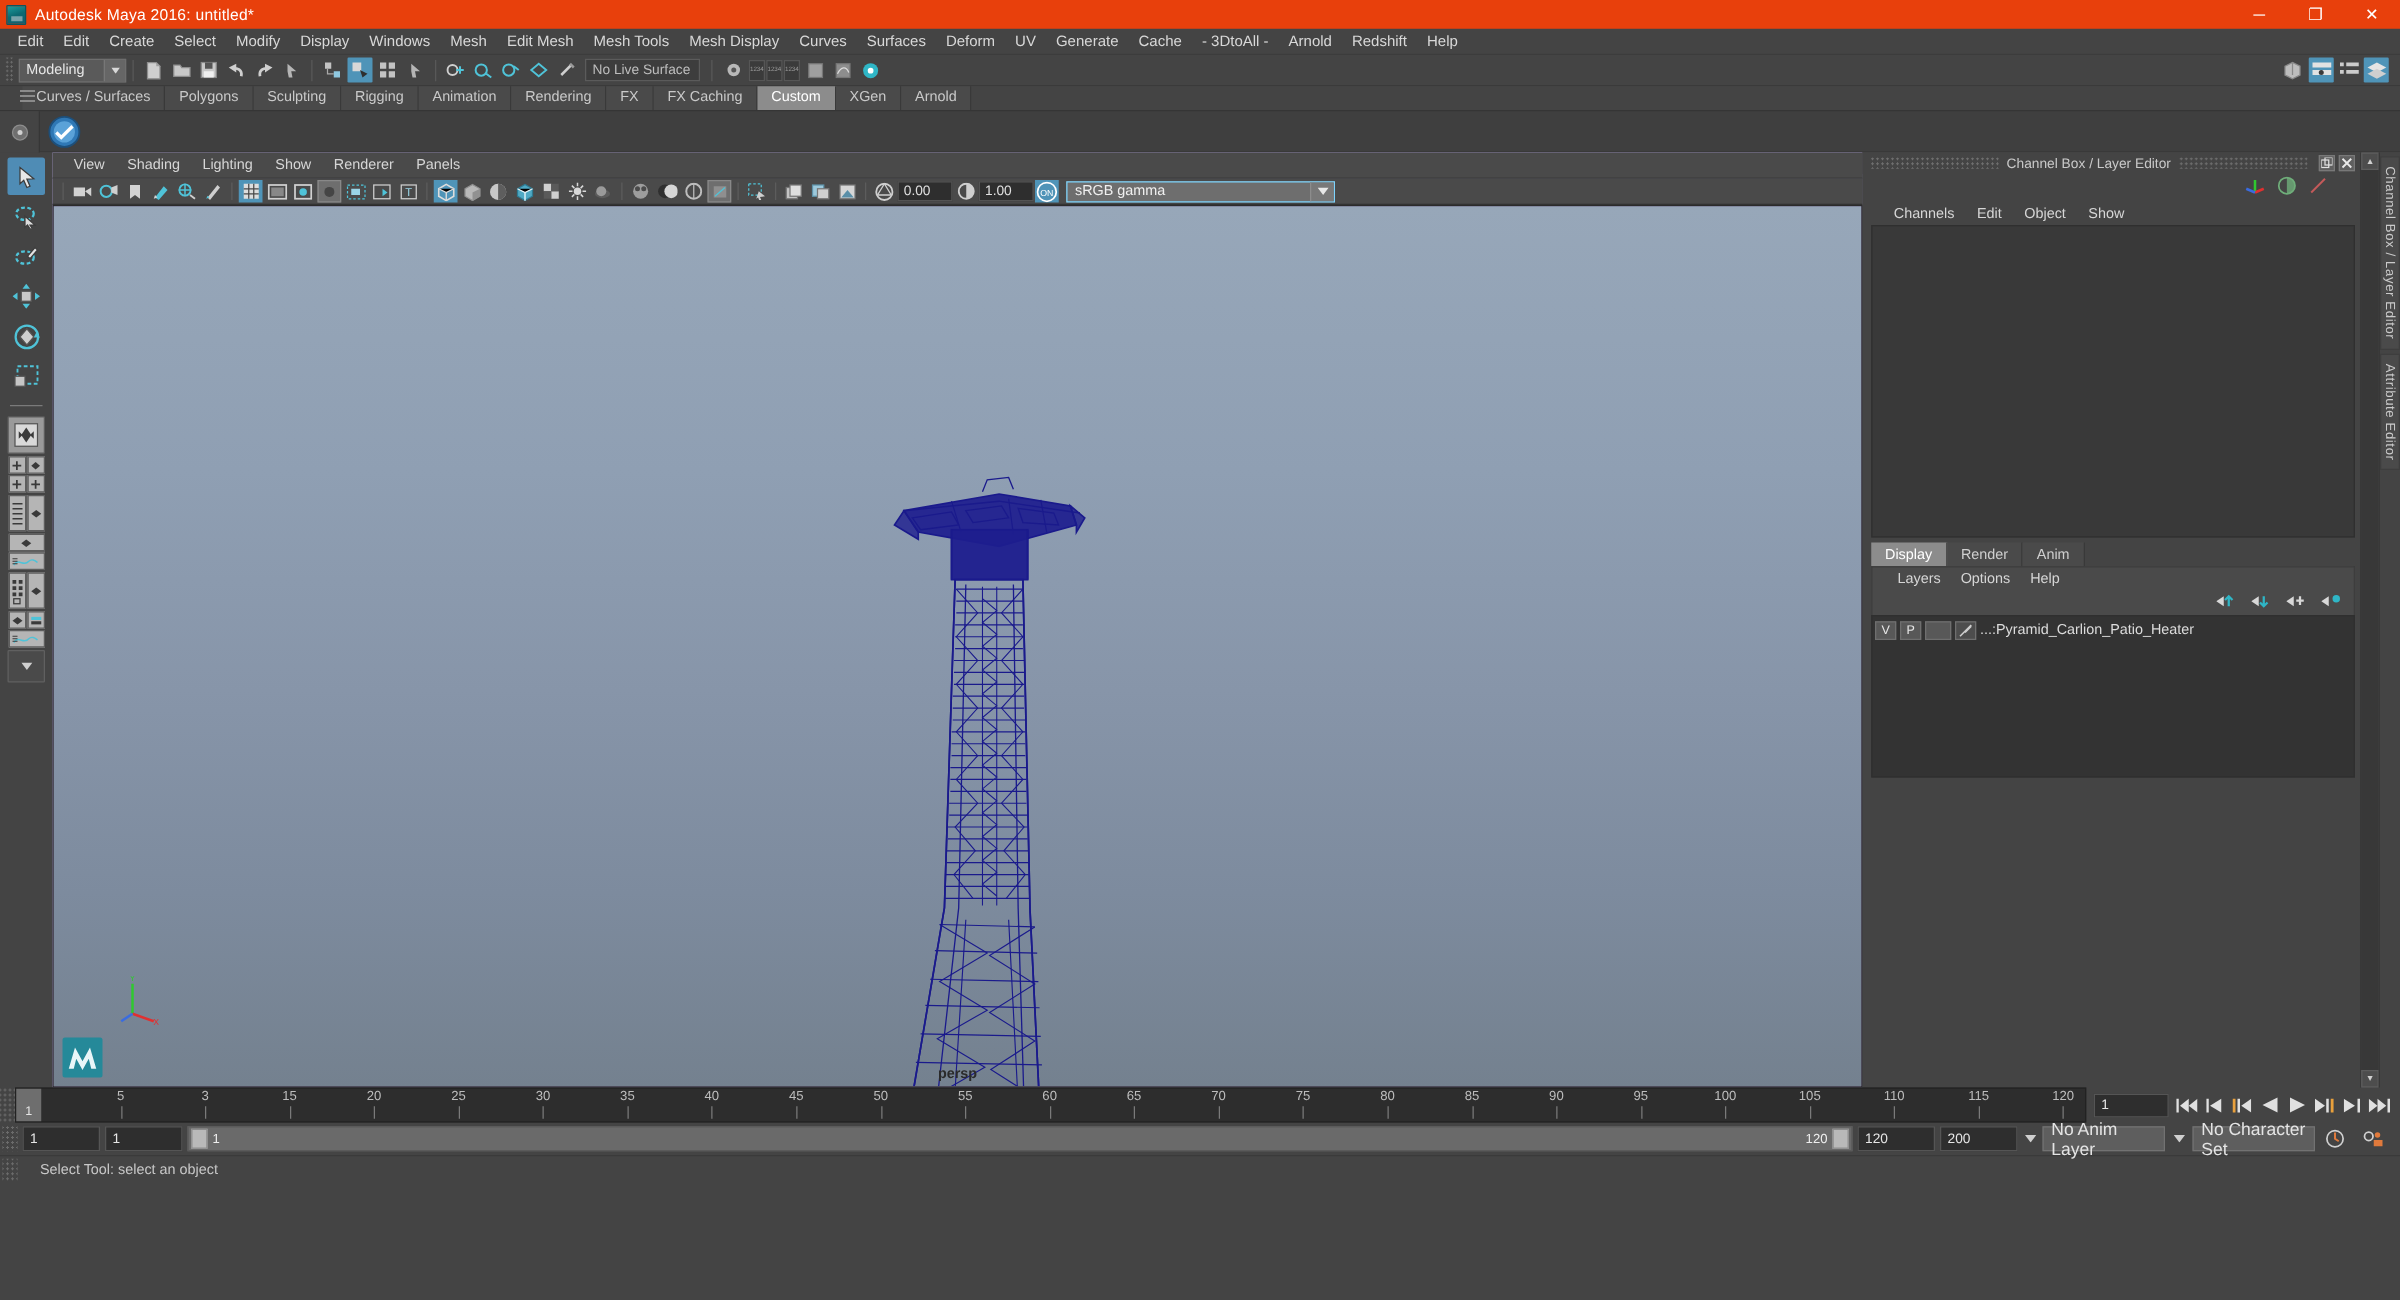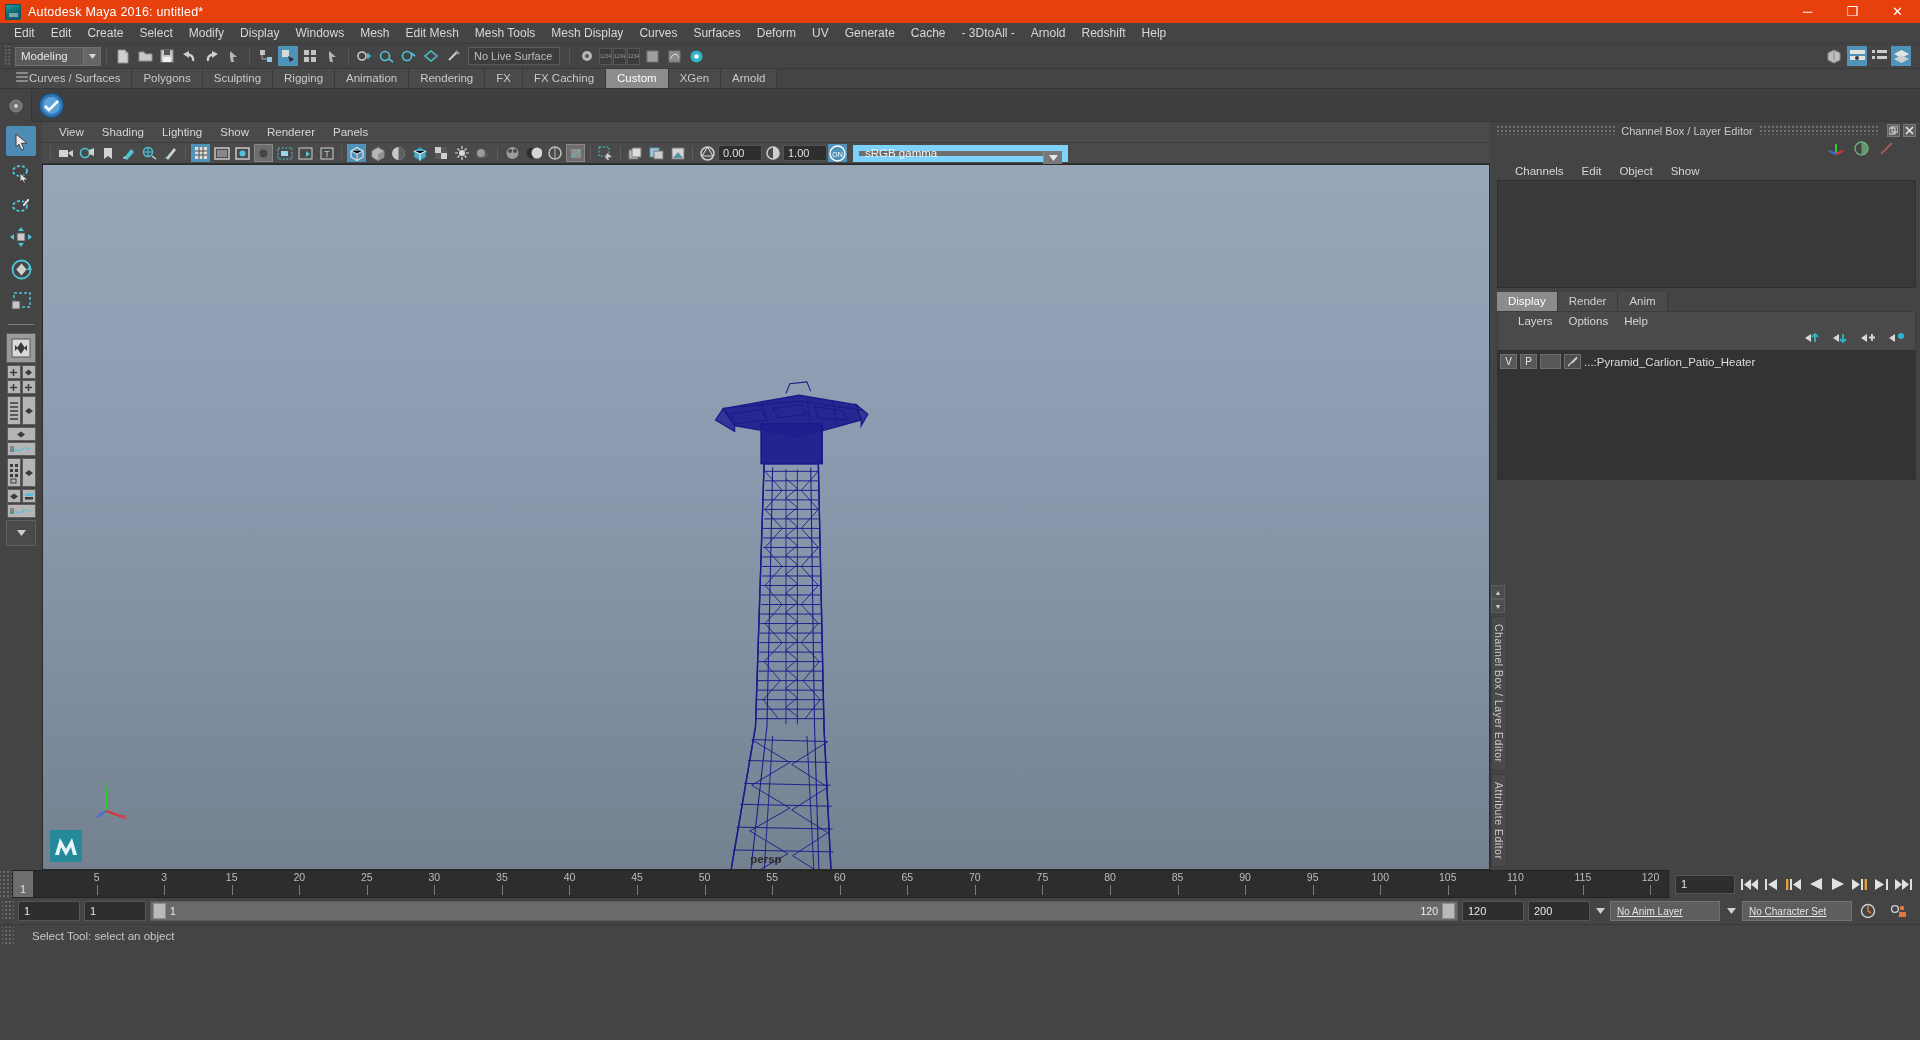--- a/index.html
+++ b/index.html
@@ -140,42 +140,42 @@
   }
   .vbtn{ width:19px;height:18px; display:flex;align-items:center;justify-content:center; margin:0 1px;}
   .vbtn.on{ background:#4f94b8; }
   .vbtn.box{ background:#6e6e6e; border:1px solid #888; }
   .vsep{ width:1px;height:14px;background:#5c5c5c;margin:0 4px; }
   .vnum{
     width:44px;height:16px;background:#2e2e2e;border:1px solid #545454;
     display:flex;align-items:center;padding-left:4px;font-size:11px;color:#e0e0e0;
   }
   .vcombo{
-    width:215px;height:17px;background:#6e6e6e;border:6px solid #7dd3fc;
+    width:215px;height:17px;background:#6e6e6e;border:1px solid #7dd3fc;
     display:flex;align-items:center;padding-left:6px;font-size:11.5px;color:#f0f0f0;
     position:relative; margin-left:5px;
   }
   .vcombo .arr{
     position:absolute;right:0;top:0;width:19px;height:15px;background:#787878;
     display:flex;align-items:center;justify-content:center;border-left:1px solid #8c8c8c;
   }
   #viewport{
     flex:1; position:relative; overflow:hidden;
     background:linear-gradient(180deg,#97a7b9 0%, #8f9fb3 30%, #8795a9 55%, #7d8b9e 78%, #74818f 100%);
     border:1px solid #2b2b2b;
   }
   #viewport .perspname{
     position:absolute; left:0; right:0; bottom:4px; text-align:center;
     font-size:11.5px; color:#2a2a2a; font-weight:bold;
   }
   #axisgiz{ position:absolute; left:52px; bottom:48px; width:32px;height:40px; }
   #homeicon{ position:absolute; left:6px; bottom:6px; width:34px; height:34px; }
 
   
-  #rightdock{ width:430px; display:flex; background:#444;flex-direction:column; }
+  #rightdock{ width:430px; display:flex; background:#444; }
   #cbpanel{ flex:1; display:flex; flex-direction:column; background:#444;}
   #cbtitle{
     height:17px; display:flex; align-items:center; position:relative;
     background:#444; font-size:11px; color:#c9c9c9;
   }
   #cbtitle .dotsL,#cbtitle .dotsR{
     flex:1; height:9px; background-image:radial-gradient(#6e6e6e 38%, transparent 40%);
     background-size:4px 4px; background-position:0 3px; margin:0 6px;
   }
   #cbtitle .ttl{ white-space:nowrap; }
@@ -252,22 +252,22 @@
   }
   #rangebar{
     flex:1;height:20px;background:#6a6a6a;border:1px solid #5a5a5a;
     display:flex;align-items:center;padding:0 2px;position:relative;
   }
   #rangebar .handleL{ width:13px;height:16px;background:#b9b9b9;border:1px solid #8c8c8c;}
   #rangebar .lblL{ font-size:10.5px;color:#eee;margin-left:4px;}
   #rangebar .handleR{ position:absolute;right:2px;top:1px;width:13px;height:16px;background:#b9b9b9;border:1px solid #8c8c8c;}
   #rangebar .lblR{ position:absolute;right:19px;top:3px;font-size:10.5px;color:#eee;}
   .rcombo{
-    width:110px;height:20px;background:#5e5e5e;border:1px solid #727272;
-    display:flex;align-items:center;padding-left:6px;font-size:10px;color:#e4e4e4;position:relative;text-decoration:underline;
+    width:98px;height:20px;background:#5e5e5e;border:1px solid #727272;
+    display:flex;align-items:center;padding-left:6px;font-size:14px;color:#e4e4e4;position:relative;
   }
 
   #melrow{ height:26px; display:flex; align-items:center; gap:0; padding-left:2px;}
   #melrow .lbl{ width:58px; text-align:center; font-size:11.5px; color:#cfcfcf;}
   #melInput{ flex:1; height:20px; background:#2e2e2e; border:1px solid #4f4f4f; margin-right:8px;}
   #melInput.left{ max-width:620px; }
   #melRight{ flex:1; height:20px; background:#2e2e2e; border:1px solid #4f4f4f; margin-right:8px;}
   #statusbar{ height:22px; display:flex; align-items:center; padding-left:2px;
     border-top:1px solid #3a3a3a; }
   #statusbar .txt{ margin-left:18px; font-size:11.5px; color:#c8c8c8;text-align:right; }

